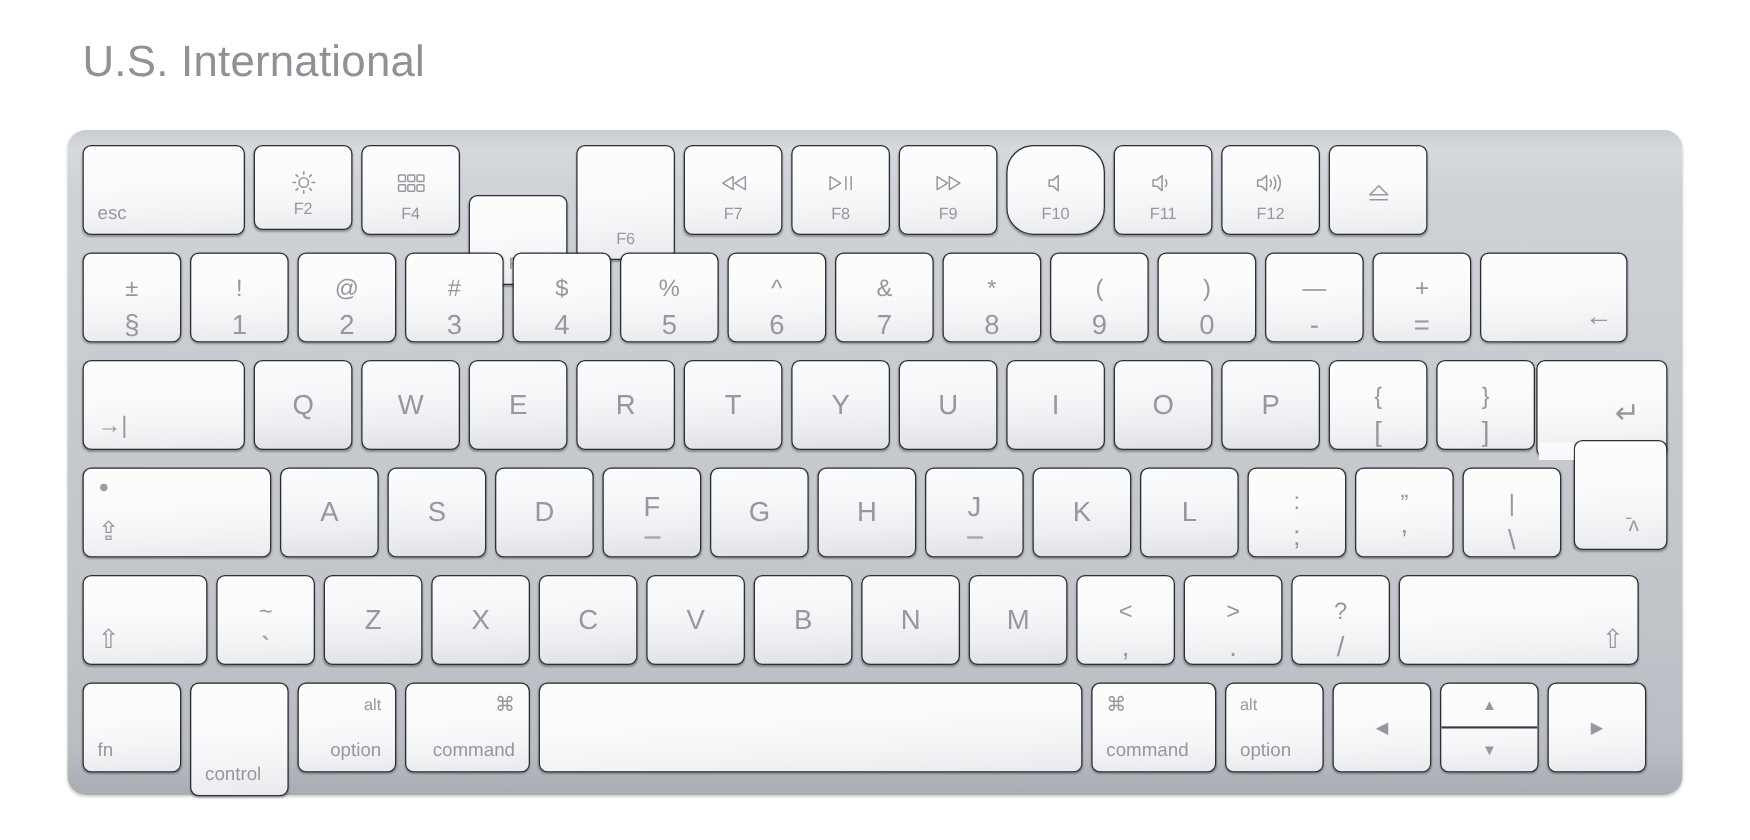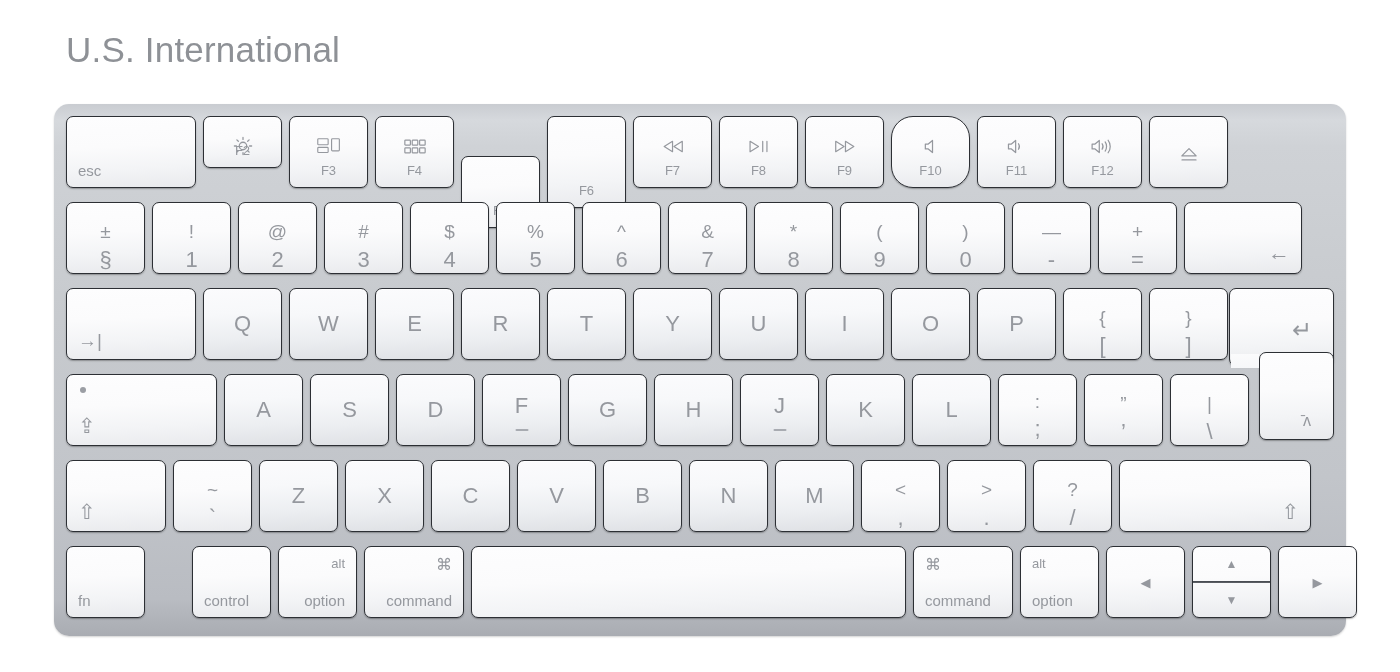--- a/index.html
+++ b/index.html
@@ -250,43 +250,33 @@
 
 <div id="keyboard">
 
   <div class="krow" style="top:12px; left:12px;">
 
     <div class="key" style="width:130px;height:72px;">
       <span class="lbl corner-bl">esc</span>
     </div>
 
 
-    <div class="key" style="width:79px;height:52px;">
+    <div class="key" style="width:79px;height:68px;">
       <span class="ico-wrap">
         <svg width="22" height="22" viewBox="0 0 24 24" fill="none" stroke="#95989e" stroke-width="1.4">
           <circle cx="12" cy="12" r="4.1"></circle>
           <g stroke-linecap="round">
             <path d="M12 2.6v2.2M12 19.2v2.2M2.6 12h2.2M19.2 12h2.2"></path>
             <path d="M5.3 5.3l1.6 1.6M17.1 17.1l1.6 1.6M18.7 5.3l-1.6 1.6M6.9 17.1l-1.6 1.6"></path>
           </g>
         </svg>
       </span>
       <span class="lbl fn-name">F2</span>
     </div>
 
-    <div class="key" style="width:79px;height:72px;">
-      <span class="ico-wrap">
-        <svg width="28" height="19" viewBox="0 0 32 22" fill="none" stroke="#95989e" stroke-width="1.3">
-          <rect x="3" y="2" width="12" height="7" rx="1"></rect>
-          <rect x="3" y="12" width="12" height="6" rx="1"></rect>
-          <rect x="19" y="2" width="9" height="14" rx="1"></rect>
-        </svg>
-      </span>
-      <span class="lbl fn-name">F3</span>
-    </div>
 
     <div class="key" style="width:79px;height:72px;">
       <span class="ico-wrap">
         <svg width="24" height="17" viewBox="0 0 26 18" fill="none" stroke="#95989e" stroke-width="1.3">
           <rect x="2" y="2" width="6" height="5.5" rx="0.8"></rect>
           <rect x="10" y="2" width="6" height="5.5" rx="0.8"></rect>
           <rect x="18" y="2" width="6" height="5.5" rx="0.8"></rect>
           <rect x="2" y="10.5" width="6" height="5.5" rx="0.8"></rect>
           <rect x="10" y="10.5" width="6" height="5.5" rx="0.8"></rect>
           <rect x="18" y="10.5" width="6" height="5.5" rx="0.8"></rect>
@@ -580,21 +570,21 @@
     <div class="key" style="width:192px;height:72px;">
       <span class="lbl corner-br" style="font-size:21px;">⇧</span>
     </div>
   </div>
 
   <div class="krow" style="top:442px; left:12px;">
 
     <div class="key" style="width:79px;height:72px;">
       <span class="lbl mod-bl">fn</span>
     </div>
-    <div class="key" style="width:79px;height:72px;margin-left:40px;">
+    <div class="key" style="width:79px;height:91px;">
       <span class="lbl mod-bl">control</span>
     </div>
     <div class="key" style="width:79px;height:72px;">
       <span class="lbl corner-tr">alt</span>
       <span class="lbl corner-br">option</span>
     </div>
     <div class="key" style="width:100px;height:72px;">
       <span class="lbl corner-tr" style="font-size:16px;">⌘</span>
       <span class="lbl corner-br">command</span>
     </div>

